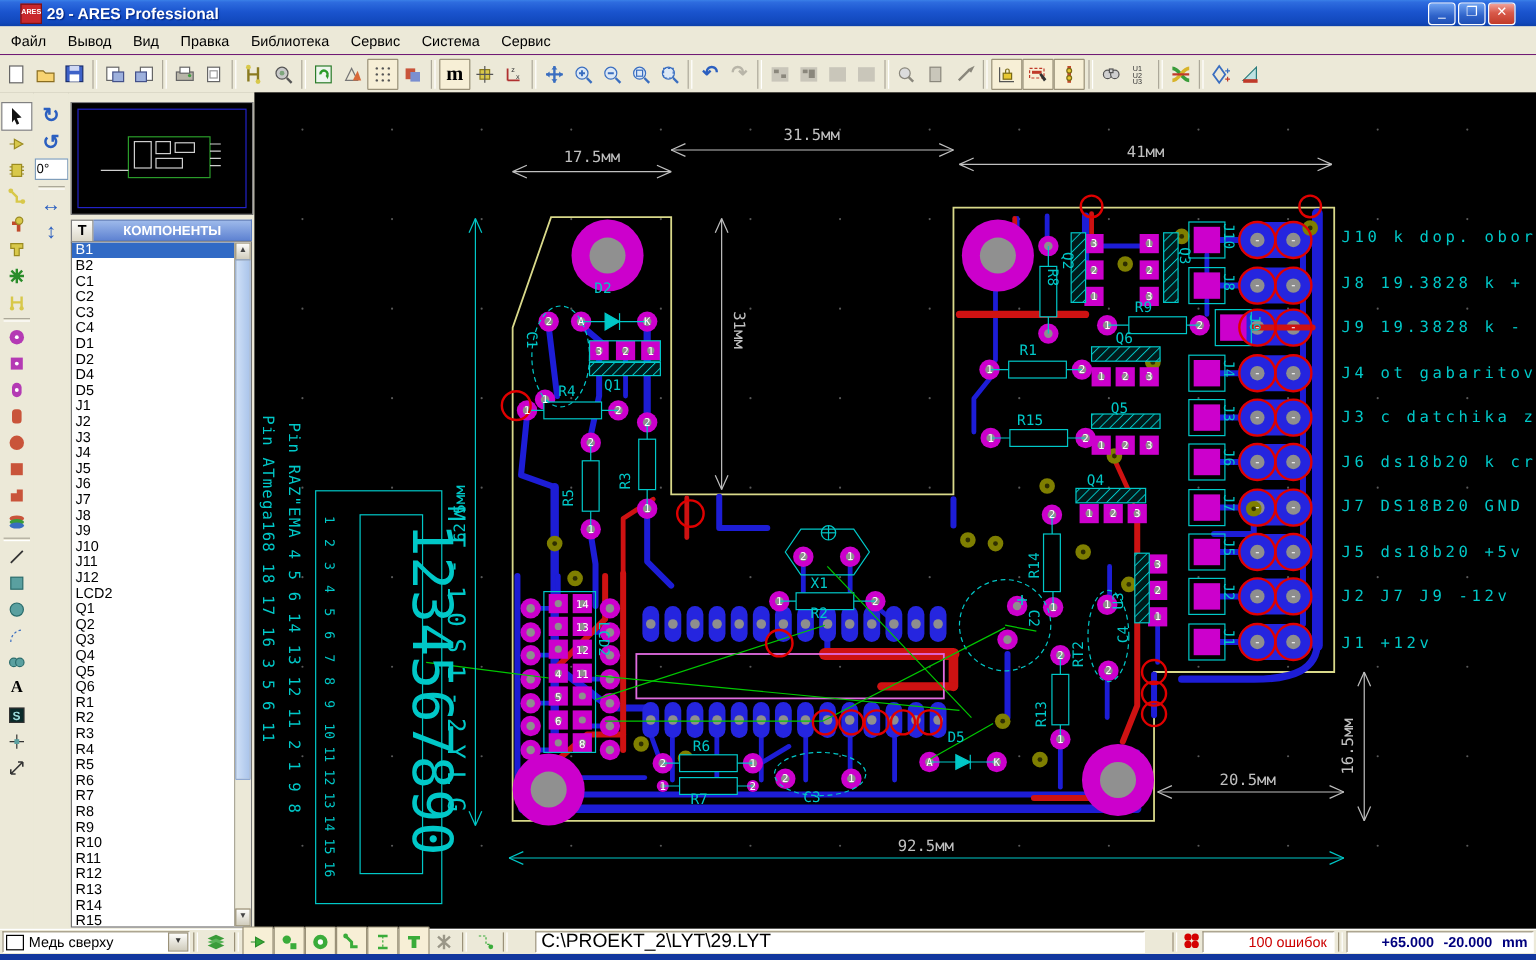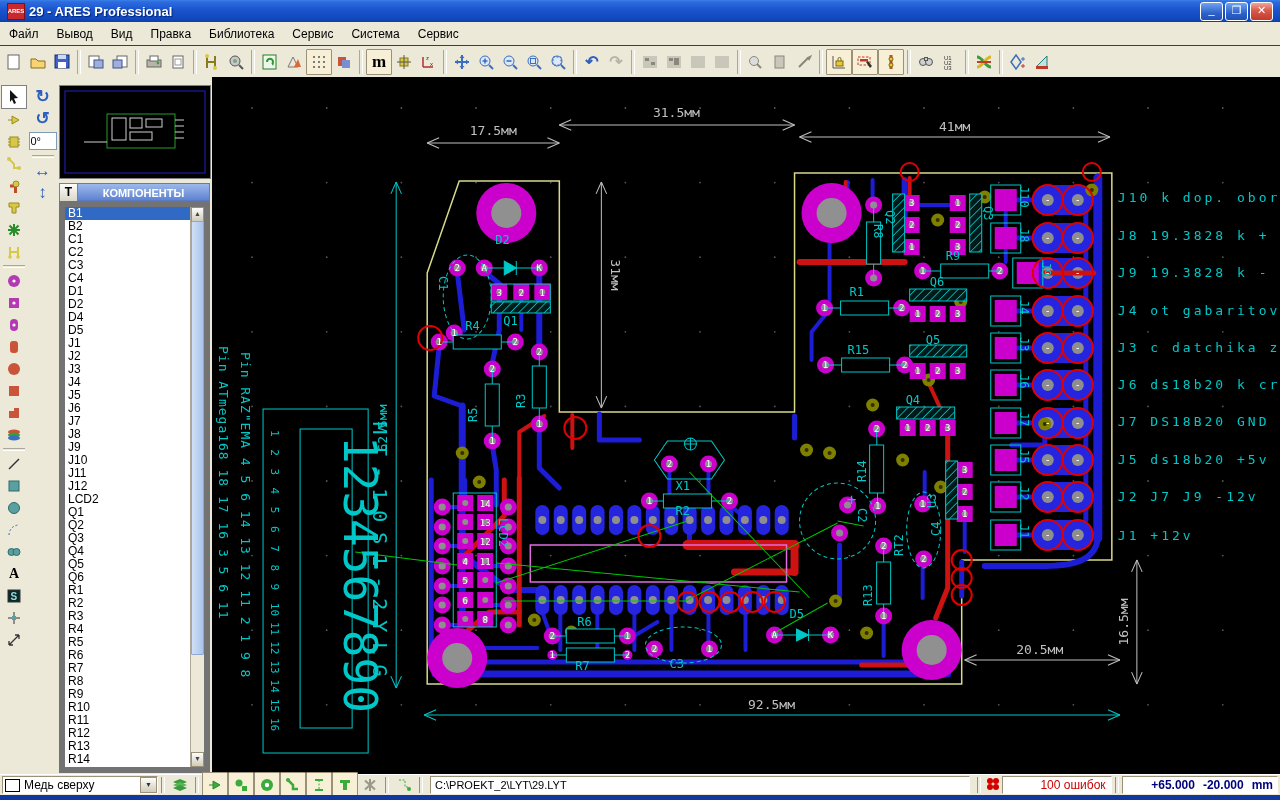--- a/index.html
+++ b/index.html
@@ -1,19 +1,19 @@
 <!DOCTYPE html>
 <html><head>
 <meta charset="utf-8">
 <style>
   html,body{margin:0;padding:0;}
   body{width:1280px;height:800px;overflow:hidden;position:relative;background:#ECE9D8;
        font-family:"Liberation Sans",sans-serif;font-size:12px;}
   
-  .titlebar{height:22px;display:flex;align-items:center;padding:0 7px;
+  .titlebar{height:22px;display:flex;align-items:center;padding:0 17px;
     background:linear-gradient(180deg,#3A80E8 0%,#2E6CDF 8%,#1A54CE 45%,#1148BC 85%,#0C3FA8 100%);}
   .appicon{width:16px;height:15px;background:#C9282D;border:1px solid #7d1014;color:#fff;
     font-size:6px;font-weight:bold;display:flex;align-items:center;justify-content:center;margin-right:4px;}
   .wtitle{color:#fff;font-weight:bold;font-size:13px;text-shadow:1px 1px 1px #00237d;flex:1;}
   .wbtn{width:21px;height:17px;margin-left:2px;border:1px solid #fff;border-radius:3px;color:#fff;
     font-size:11px;line-height:15px;text-align:center;
     background:linear-gradient(180deg,#6FA3F2,#2E62C9 60%,#1F4FB5);}
   .wbtn.close{background:linear-gradient(180deg,#F2A49B,#D8594A 45%,#C23B29);}
   
   .menubar{height:23px;display:flex;align-items:center;border-bottom:1px solid #701a75;background:#ECE9D8;}
@@ -33,42 +33,42 @@
   .rotcol{width:29px;background:#ECE9D8;padding-top:8px;display:flex;flex-direction:column;align-items:center;}
   .rot{width:24px;height:22px;display:flex;align-items:center;justify-content:center;font-size:17px;font-weight:bold;color:#2b5fc0;}
   .anglebox{width:24px;height:16px;font-size:11px;border:1px solid #7f9db9;background:#fff;padding:0 1px;margin:3px 0;font-family:"Liberation Sans",sans-serif;}
   .panel{width:155px;background:#ECE9D8;display:flex;flex-direction:column;}
   .minimap{width:150px;height:92px;background:#000;border:1px solid #808080;margin:8px 2px 4px 2px;}
   .selheader{display:flex;height:18px;margin:0 2px;}
   .tbtn{width:17px;height:18px;border:1px solid #808080;background:linear-gradient(180deg,#fdfdfb,#d8d4c4);
         text-align:center;font-weight:bold;font-size:12px;line-height:17px;}
   .seltitle{flex:1;background:linear-gradient(180deg,#9DB9EA,#5F83D2);color:#fff;font-weight:bold;
         font-size:11px;text-align:center;line-height:18px;border:1px solid #5a7bbf;border-left:none;}
-  .listwrap{flex:1;margin:0 2px 2px 2px;border:6px solid #737373;background:#fff;position:relative;overflow:hidden;}
+  .listwrap{flex:1;margin:0 2px 2px 2px;border:1px solid #737373;background:#fff;position:relative;overflow:hidden;}
   .list{position:absolute;left:0;top:0;right:13px;bottom:0;overflow:hidden;}
   .litem{height:13px;line-height:13px;padding-left:3px;font-size:12px;color:#000;white-space:nowrap;}
   .litem.sel{background:#316AC5;color:#fff;}
   .vscroll{position:absolute;right:0;top:0;bottom:0;width:13px;background:#ECE9D8;border-left:1px solid #aca899;}
   .sbtn{height:13px;background:linear-gradient(180deg,#fdfdfb,#d0ccbc);border:1px solid #9a9178;
         font-size:7px;text-align:center;line-height:12px;color:#444;}
   .sthumb{position:absolute;left:0;right:0;top:14px;height:432px;background:linear-gradient(90deg,#cfe0f7,#aac4ea);
         border:1px solid #8fa8d0;border-radius:1px;}
   .sbtn.down{position:absolute;bottom:0;left:0;right:0;}
   .canvas{flex:1;background:#000;position:relative;}
   .canvas svg{display:block;}
   
   .statusbar{position:absolute;left:0;right:0;bottom:5px;height:20px;background:#ECE9D8;
      display:flex;align-items:center;padding:0 2px;border-top:1px solid #fff;}
   .sunken{border:1px solid #9a9178;border-bottom-color:#fff;border-right-color:#fff;background:#fff;height:16px;padding-left:32px;}
   .layerbox{width:152px;display:flex;align-items:center;padding-left:2px;}
   .swatch{width:13px;height:11px;border:1px solid #000;margin-right:4px;}
   .ddbtn{margin-left:auto;width:15px;height:14px;background:linear-gradient(180deg,#fdfdfb,#d0ccbc);
      border:1px solid #9a9178;font-size:7px;text-align:center;line-height:13px;color:#333;}
-  .pathbox{flex:1;margin:0 4px;display:flex;align-items:center;padding-left:4px;color:#000;
-     font-size:11px;max-width:640px;}
+  .pathbox{flex:1;margin:0 20px;display:flex;align-items:center;padding-left:4px;color:#000;
+     font-size:16px;max-width:640px;}
   .errbox{width:76px;display:flex;align-items:center;justify-content:center;color:#CC0000;font-size:12px;}
   .coordbox{width:118px;display:flex;align-items:center;justify-content:flex-end;gap:8px;
      color:#00007E;font-size:12px;padding-right:4px;font-weight:bold;}
   .bottomstrip{position:absolute;left:0;right:0;bottom:0;height:5px;background:#12379E;}
   .ssep{width:2px;height:16px;border-left:1px solid #9a9178;border-right:1px solid #fff;margin:0 3px;}
 </style>
 </head>
 <body>
 
 <div class="titlebar">

